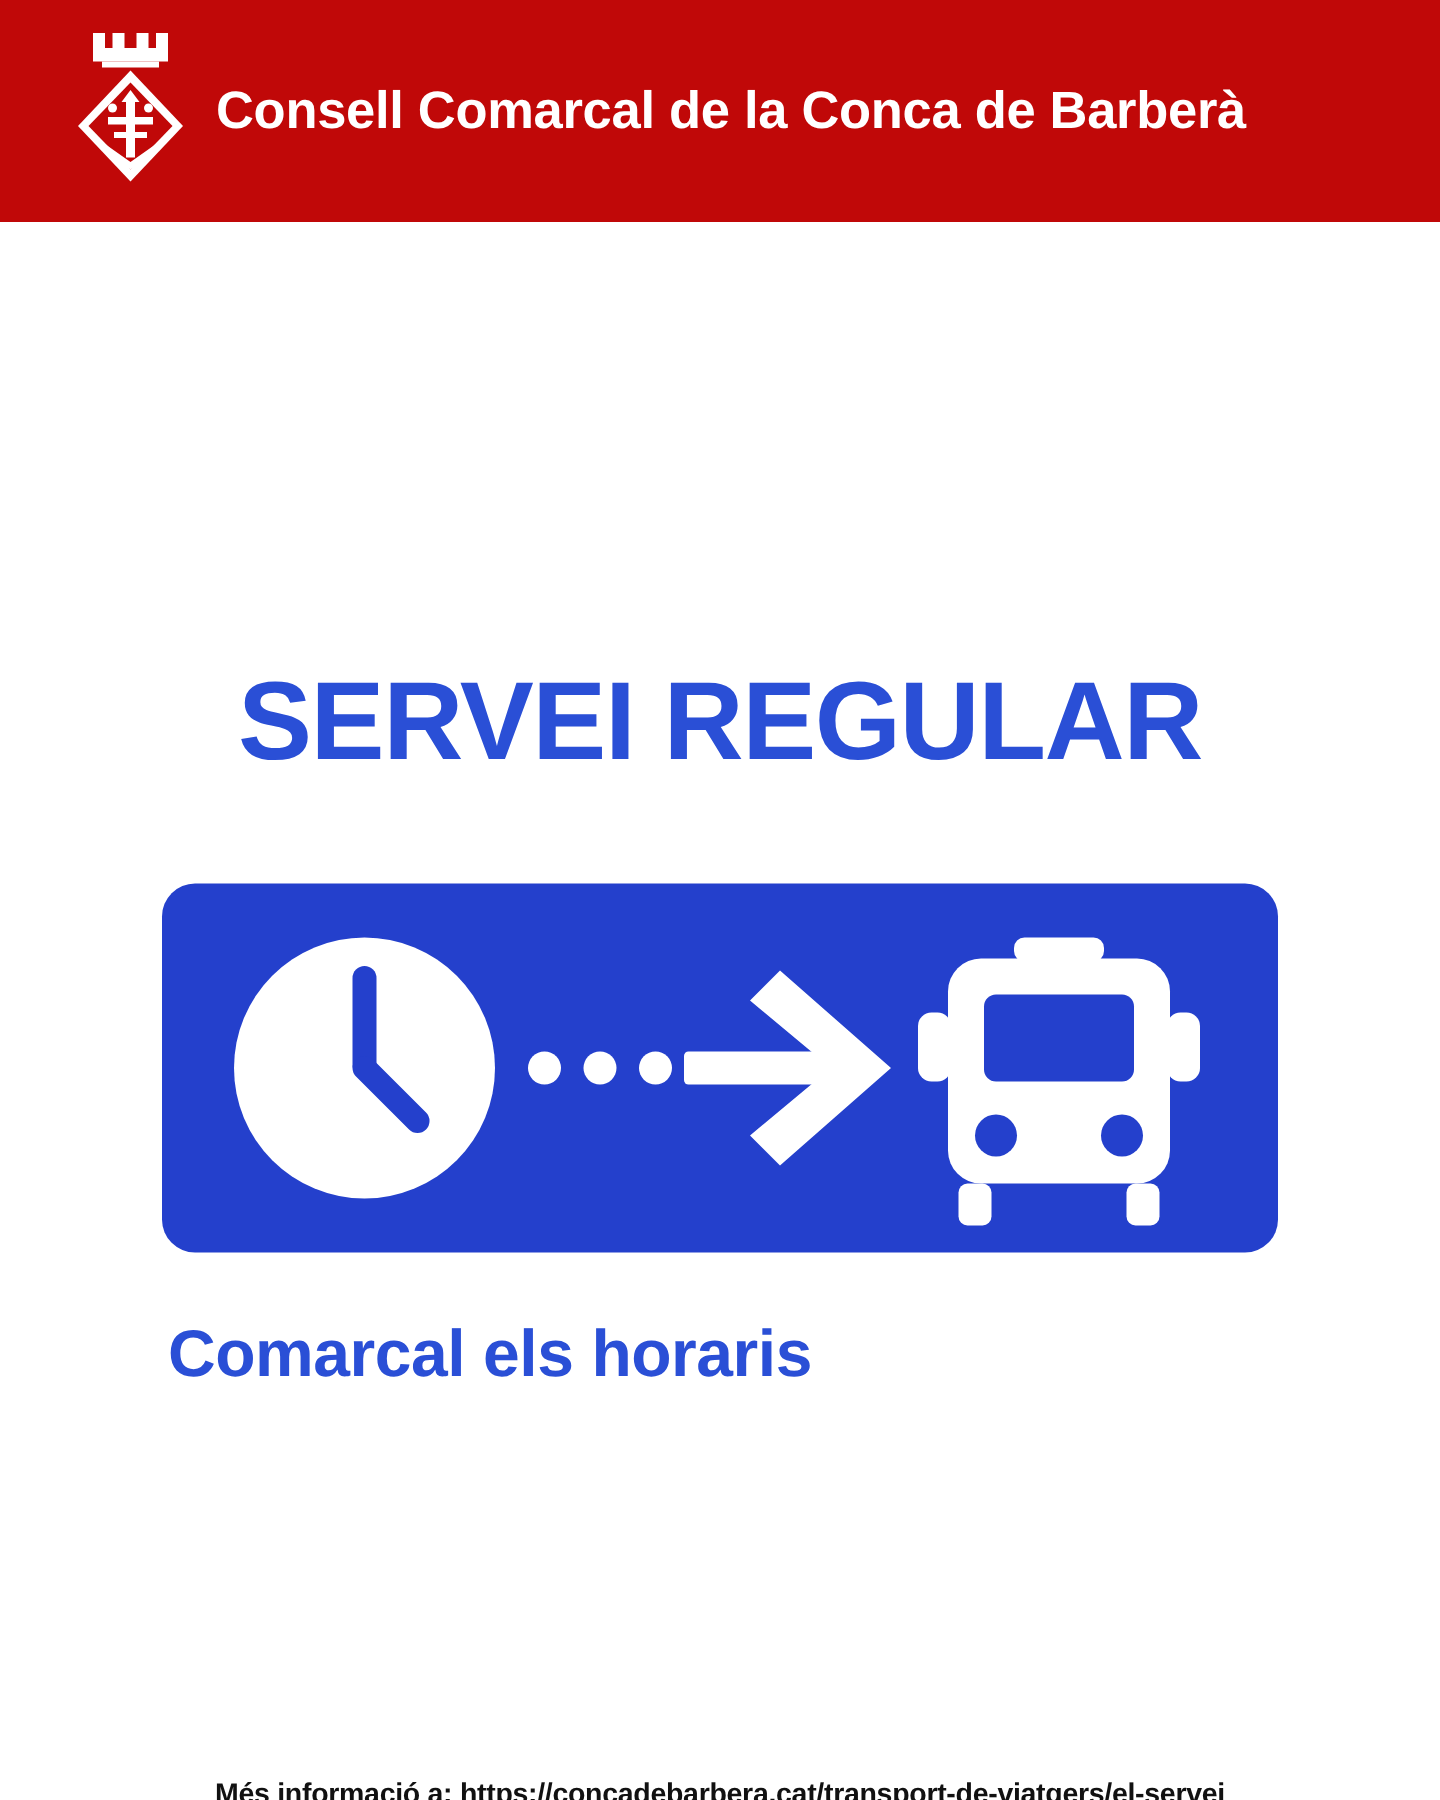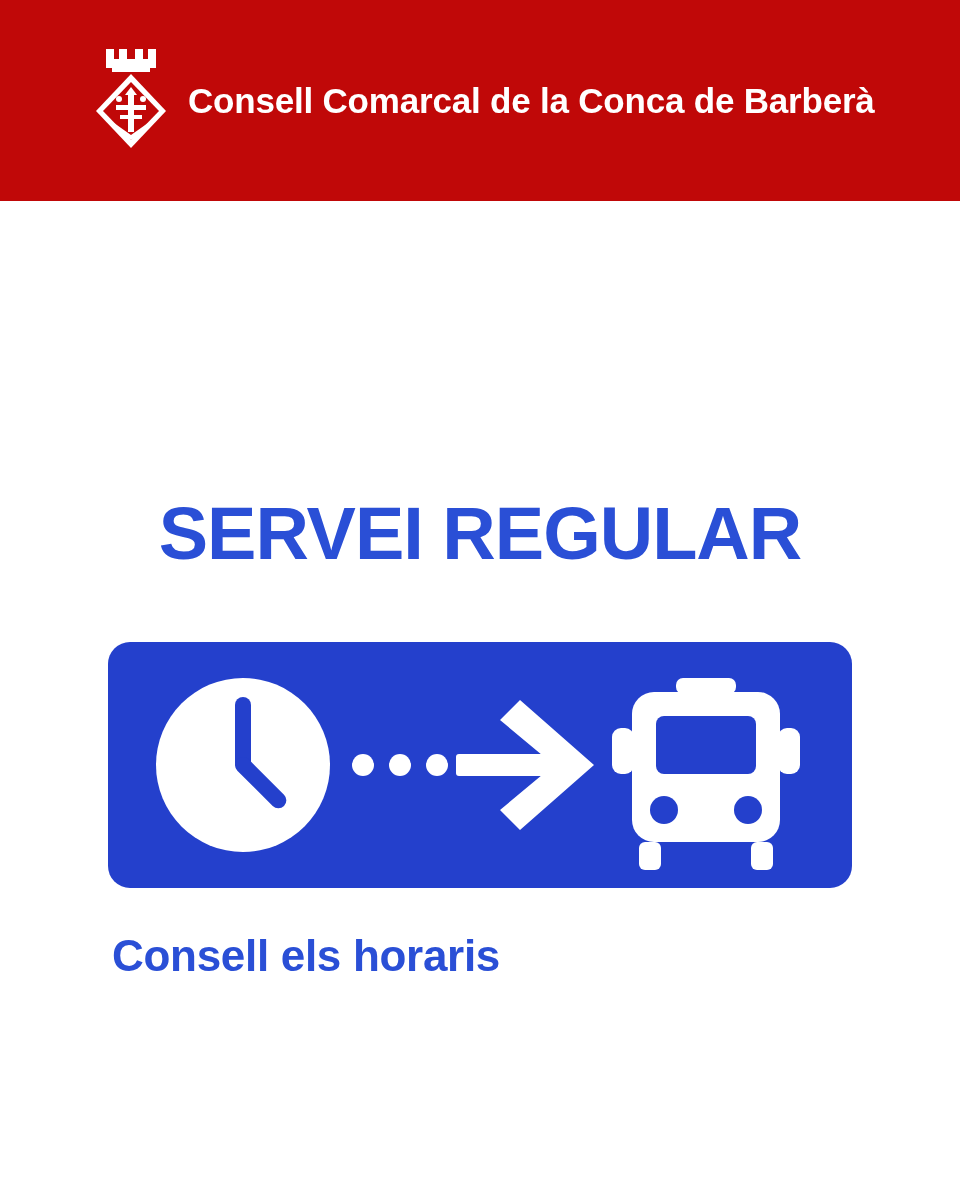--- a/index.html
+++ b/index.html
@@ -11,26 +11,26 @@
     height: 1200px;
     background: #ffffff;
     font-family: "Liberation Sans", sans-serif;
     overflow: hidden;
     position: relative;
   }
 
   
   .header {
     width: 960px;
-    height: 201px;
+    height: 148px;
     background: #c00808;
     display: flex;
     align-items: center;
     box-sizing: border-box;
-    padding-left: 92px;
+    padding-left: 48px;
   }
   .crest {
     width: 78px;
     height: 116px;
     position: relative;
     flex: 0 0 auto;
   }
   .crest svg { display: block; }
   .header-title {
     color: #ffffff;
@@ -163,18 +163,18 @@
       </g>
       <g fill="#2440cc">
         <rect x="548" y="74" width="100" height="58" rx="8"></rect>
         <circle cx="556" cy="168" r="14"></circle>
         <circle cx="640" cy="168" r="14"></circle>
       </g>
     </svg>
   </div>
 
   <div class="subtitle">
-    <div>Consell els horaris</div>
+    <div>Comarcal els horaris</div>
   </div>
 
   <div class="info-line">Més informació a: https://concadebarbera.cat/transport-de-viatgers/el-servei</div>
 
 </div>
 
 </body></html>

